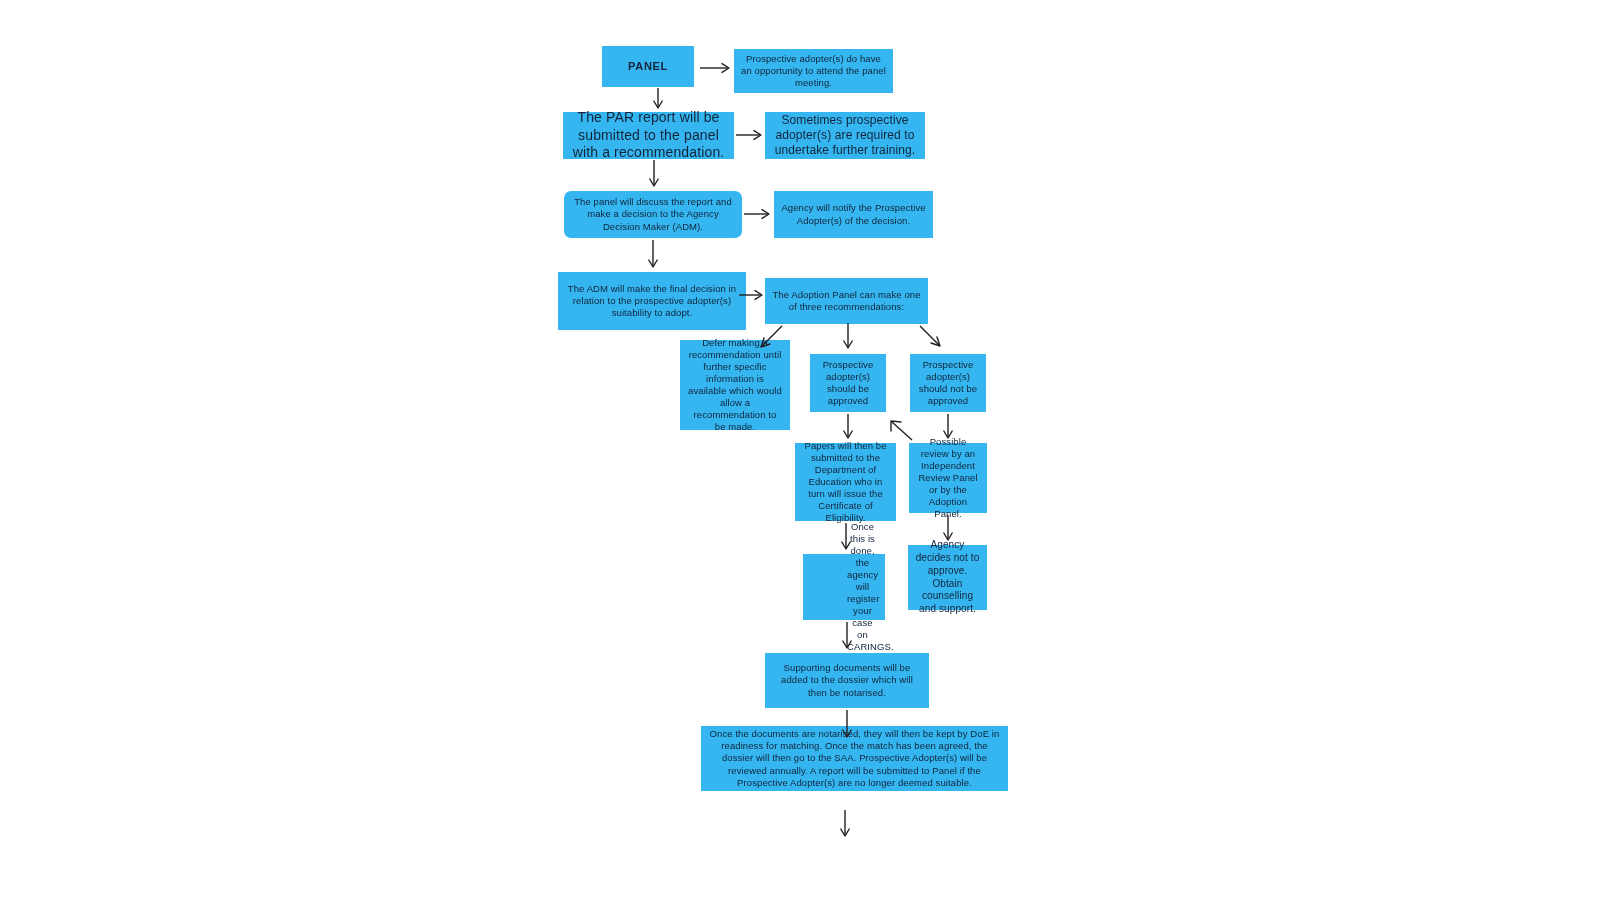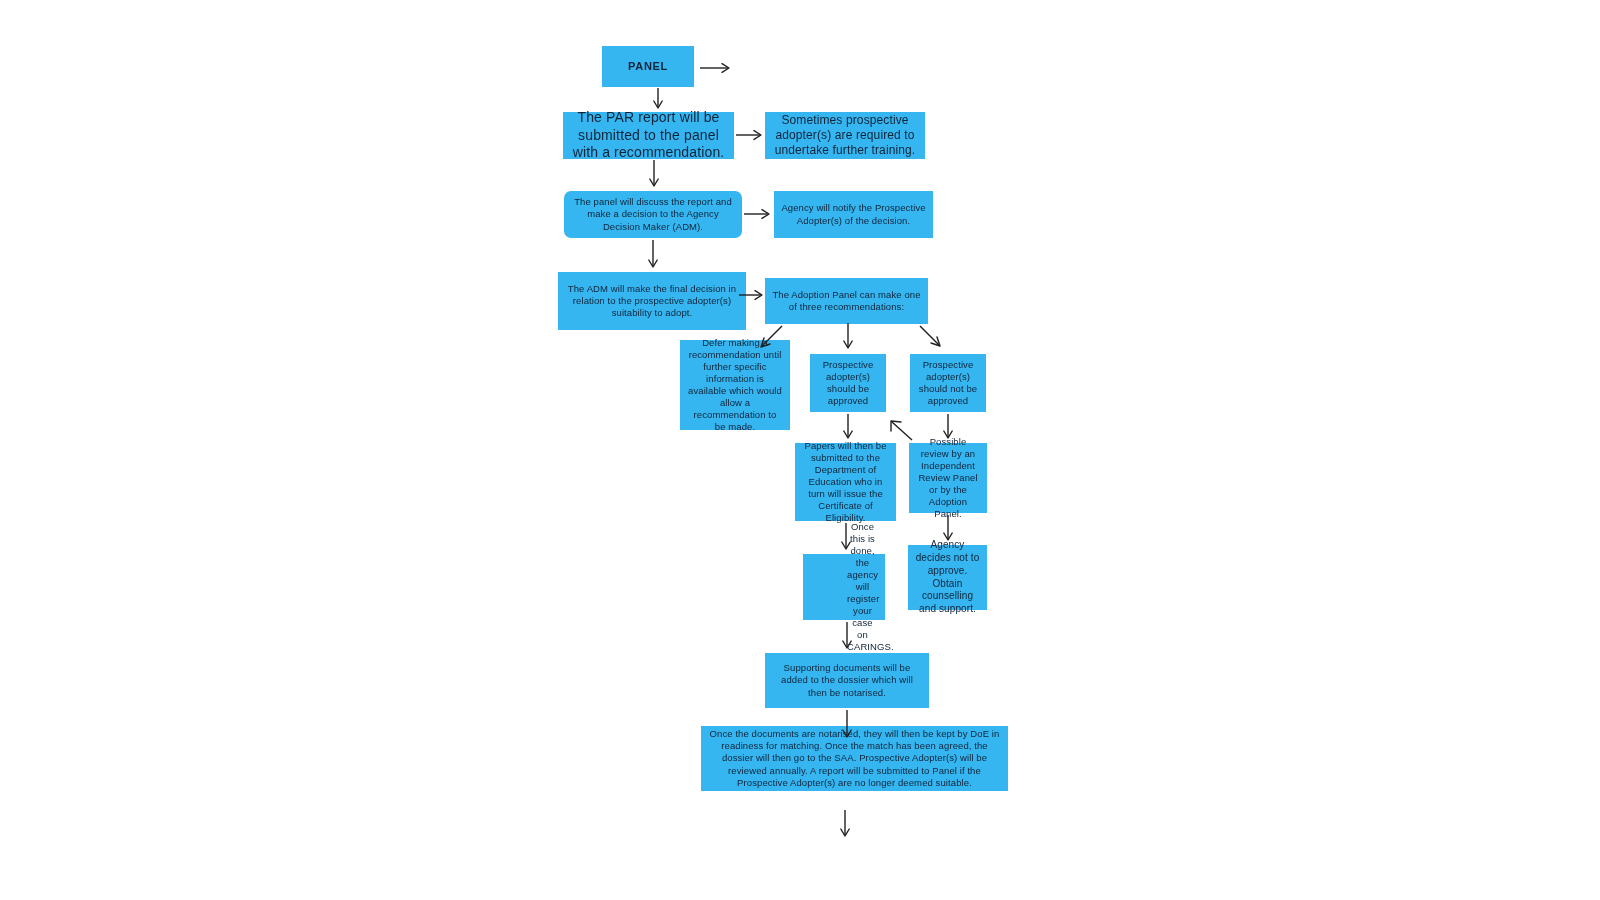--- a/index.html
+++ b/index.html
@@ -57,20 +57,23 @@
 </style>
 </head>
 <body>
 
 <div id="canvas">
 
   <div class="node bold" style="left:602px; top:46px; width:92px; height:41px; font-size:11px;">
     <span class="label">PANEL</span>
   </div>
 
+  <div class="node" style="left:734px; top:49px; width:159px; height:44px; font-size:9.5px;">
+    <span class="label">Prospective adopter(s) do have an opportunity to attend the panel meeting.</span>
+  </div>
 
   <div class="node" style="left:563px; top:112px; width:171px; height:47px; font-size:14px;">
     <span class="label">The PAR report will be submitted to the panel with a recommendation.</span>
   </div>
 
   <div class="node" style="left:765px; top:112px; width:160px; height:47px; font-size:12px;">
     <span class="label">Sometimes prospective adopter(s) are required to undertake further training.</span>
   </div>
 
   <div class="node" style="left:564px; top:191px; width:178px; height:47px; font-size:9.5px;border-radius:7px;">

